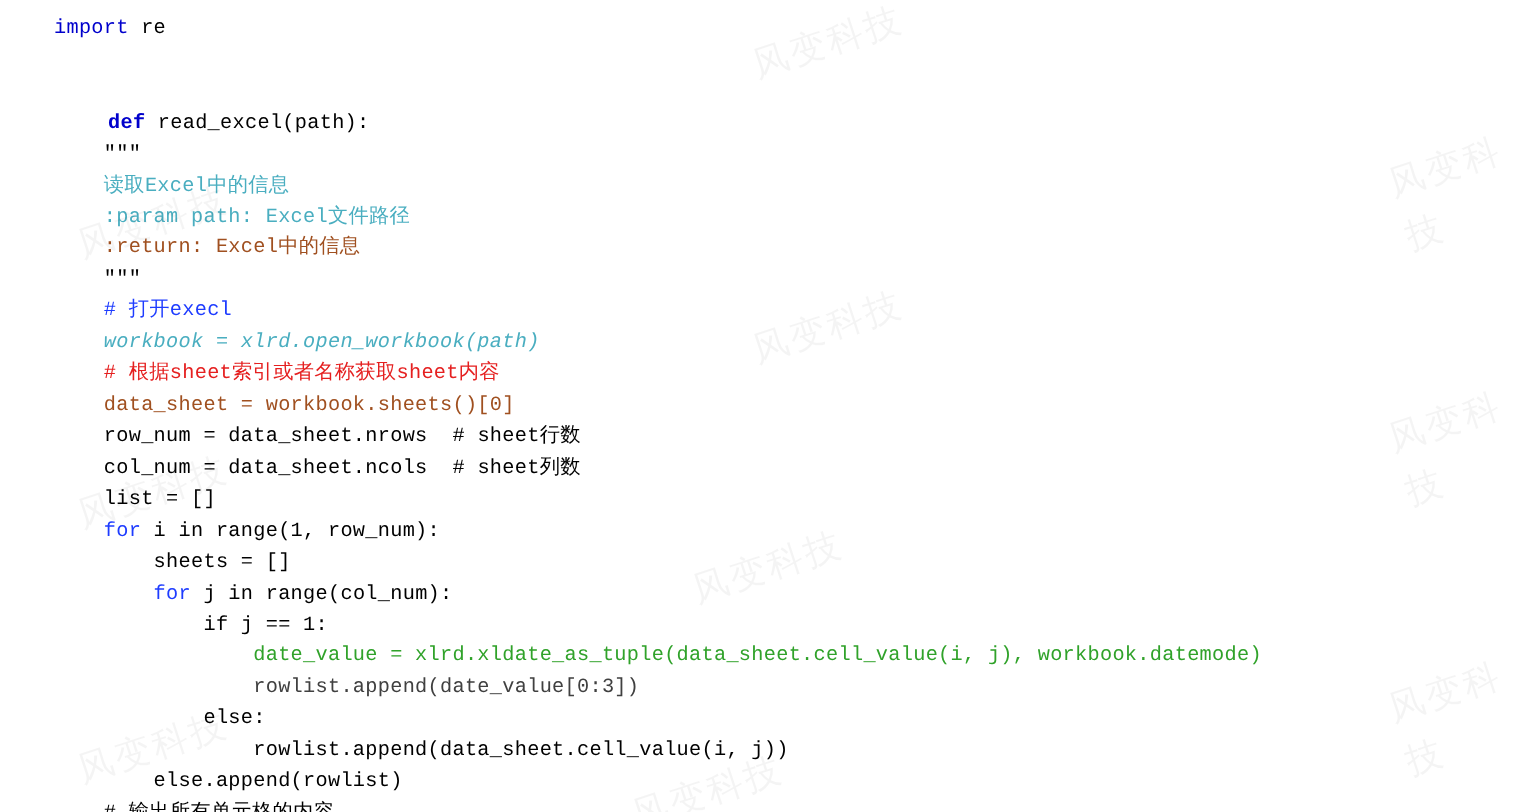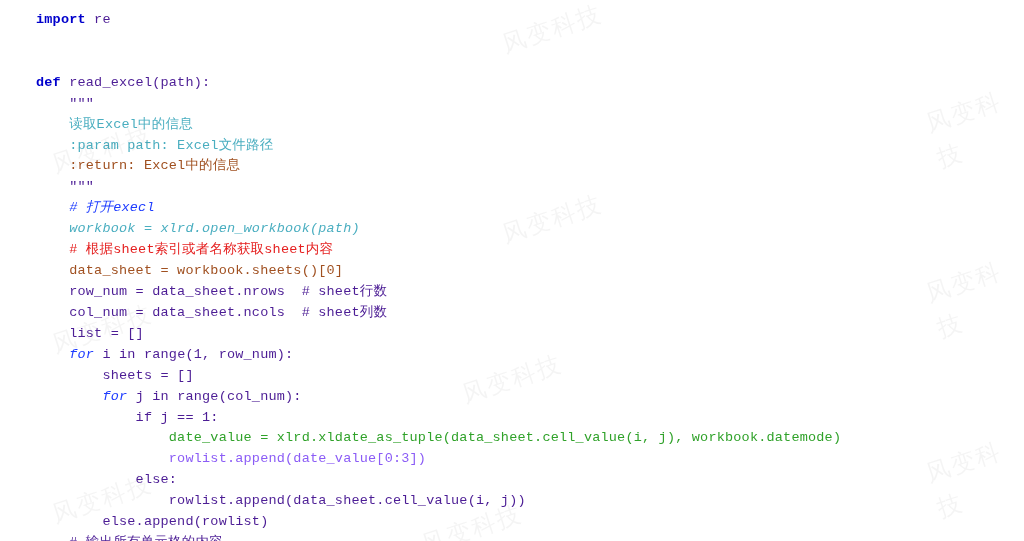--- a/index.html
+++ b/index.html
@@ -10,31 +10,31 @@
     line-height: 1.55;
     padding: 10px 0 10px 36px;
     color: #000;
     width: 1024px;
     position: relative;
     overflow: hidden;
     -webkit-font-smoothing: none;
     letter-spacing: 0.2px;
   }
   pre { font-family: inherit; }
-  .kw      { color: #0000cc; font-weight: bold; }   
-  .defkw   { color: #0000cc; font-weight: bold; }
+  .kw      { color: #0000cc; font-weight: normal; }   
+  .defkw   { color: #0000cc; font-weight: bold; margin-left: 36px; }
   .doc_teal{ color: #4aaec0; }
   .doc_br  { color: #a05020; text-align: center; }
-  .cm_blue { color: #1e3cff; font-style: italic; }
+  .cm_blue { color: #1e3cff; }
   .cm_red  { color: #e52020; font-family: Liberation Mono, monospace; }
   .teal    { color: #4aaec0; font-style: italic; }
   .brown   { color: #a05020; }
   .green1  { color: #30a22a; }
-  .green2  { color: #8b5cf6; }
-  .plain   { color: #4c1d95; }
+  .green2  { color: #404040; }
+  .plain   { color: #000000; }
 
   .watermark {
     position: absolute;
     color: rgba(0,0,0,0.045);
     font-family: "Microsoft YaHei", sans-serif;
     font-size: 24px;
     transform: rotate(-18deg);
     user-select: none;
     pointer-events: none;
     letter-spacing: 2px;

